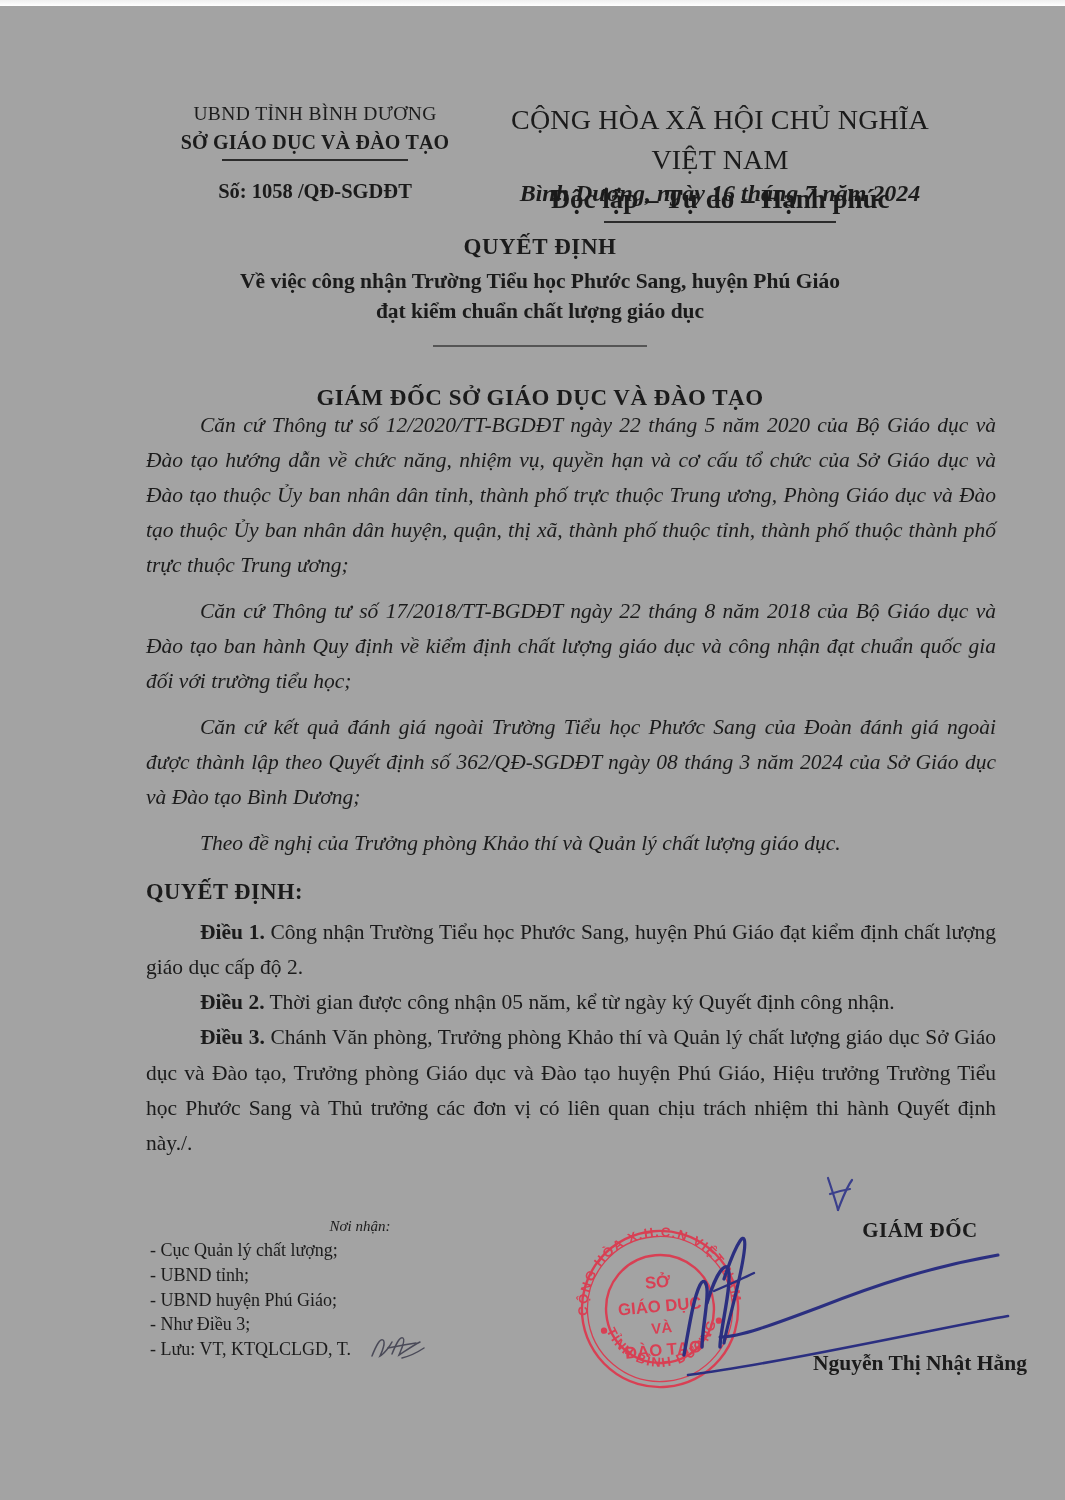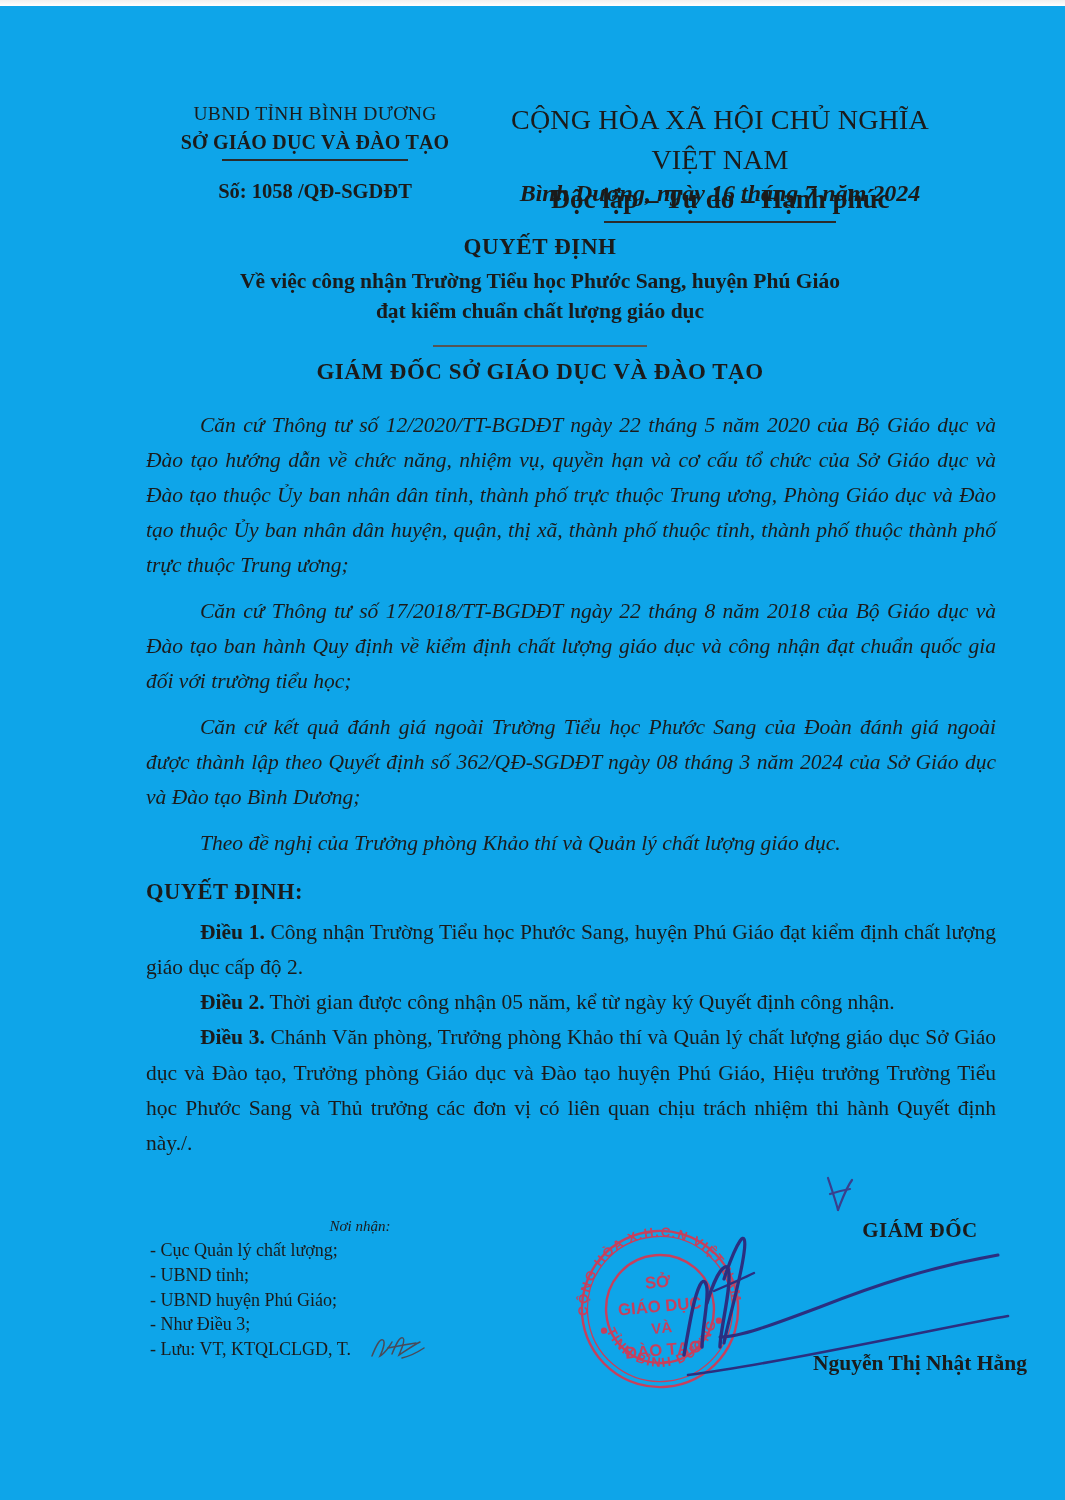--- a/index.html
+++ b/index.html
@@ -14,21 +14,21 @@
     position: relative;
     overflow: hidden;
     font-family: "Liberation Serif", "DejaVu Serif", serif;
     color: #1b1b1b;
     -webkit-font-smoothing: antialiased;
   }
 
   .page {
     position: absolute;
     inset: 0;
-    background: #0ea5e9;
+    background: #a3a3a3;
   }
 
   
   .scan-band {
     position: absolute;
     top: 0; left: 0; right: 0;
     height: 6px;
     background: linear-gradient(#efefef, #ffffff);
     pointer-events: none;
   }
@@ -102,21 +102,21 @@
   }
   .t-divider {
     width: 214px;
     height: 2px;
     background: #555;
     margin: 18px auto 0 auto;
   }
 
   .issuer {
     position: absolute;
-    top: 359px;
+    top: 385px;
     left: 130px;
     width: 820px;
     text-align: center;
     font-size: 23px;
     font-weight: bold;
     letter-spacing: .5px;
   }
 
   
   .body {

